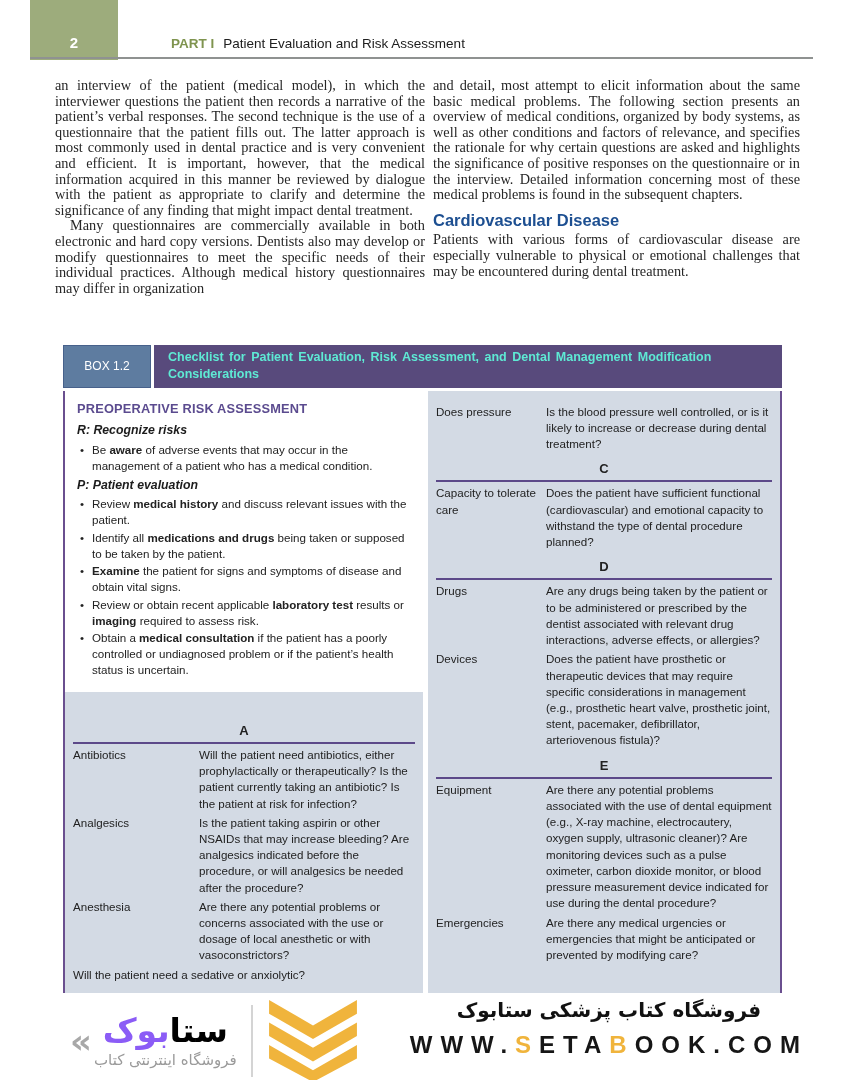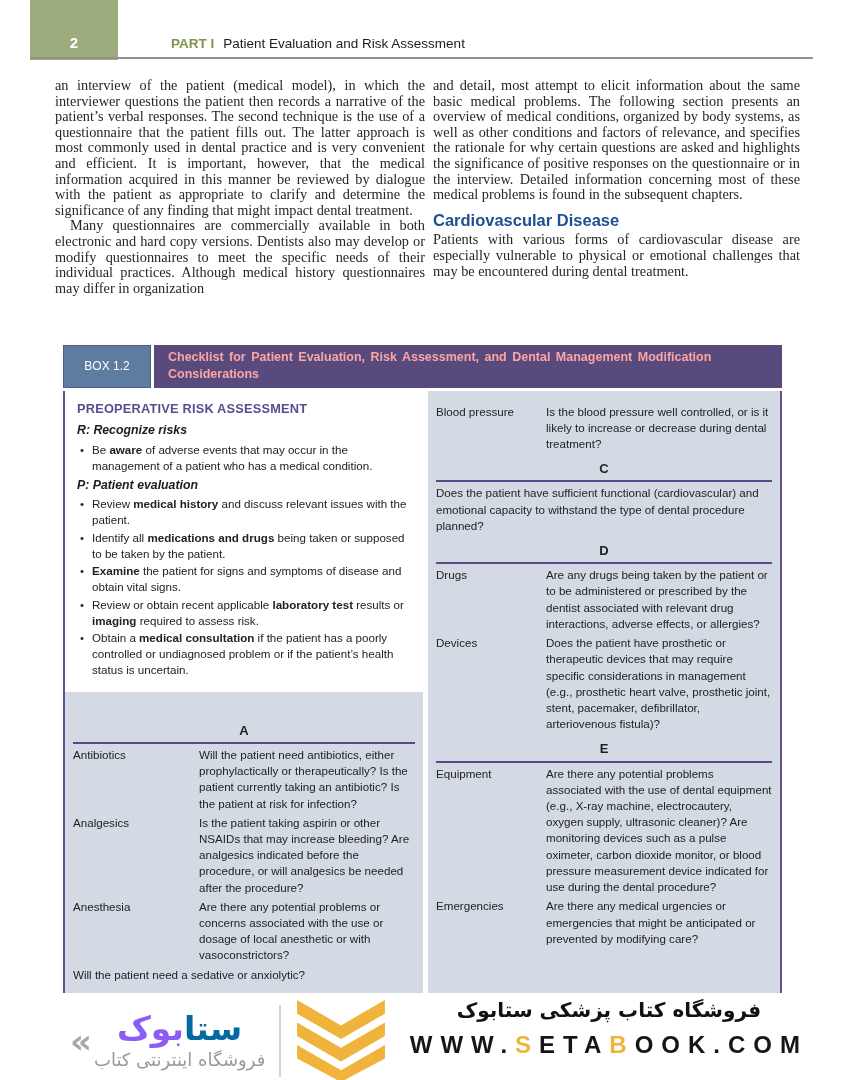--- a/index.html
+++ b/index.html
@@ -23,21 +23,21 @@
   .col p{margin:0;}
   .indent{text-indent:15px;}
   .cv-heading{font-family:"Liberation Sans",sans-serif;font-weight:bold;font-size:16.5px;color:#1d4f91;
               margin:10px 0 4px 0;text-align:left;}
 
   
   .box{position:absolute;left:63px;top:345px;width:719px;font-family:"Liberation Sans",sans-serif;}
   .box-header{display:flex;align-items:stretch;}
   .box-label{flex:0 0 86px;background:#5e7ca0;border:1px solid #47618b;color:#ffffff;
              display:flex;align-items:center;justify-content:center;font-size:12px;margin-right:3px;}
-  .box-title{flex:1;background:#584a7c;color:#fca5a5;font-weight:bold;font-size:12.5px;
+  .box-title{flex:1;background:#584a7c;color:#5eead4;font-weight:bold;font-size:12.5px;
              line-height:1.38;padding:4px 12px 4px 14px;word-spacing:2px;}
   .box-body{position:relative;margin-top:3px;height:602px;}
   .panel{position:absolute;top:0;bottom:0;background:#d3dae4;overflow:hidden;
          font-size:11.6px;line-height:1.4;color:#222;}
   .panel-left{left:0;width:358px;border-left:2px solid #6a4f8f;}
   .panel-right{left:365px;width:354px;border-right:2px solid #6a4f8f;padding-top:10px;box-sizing:border-box;}
 
   .preop{background:#ffffff;padding:9px 10px 12px 12px;}
   .preop-title{color:#5b4b8f;font-weight:bold;font-size:12.8px;letter-spacing:.2px;margin-bottom:5px;}
   .group-heading{font-weight:bold;font-style:italic;font-size:12.3px;margin:3px 0 2px 0;color:#1c1c1c;}
@@ -56,21 +56,21 @@
          background:linear-gradient(180deg,#c9d2de 0%,#aab6c7 55%,#d8dee7 100%);
          font-weight:bold;font-size:12.3px;text-align:center;padding:3px 0;}
 
   
   .footer{position:absolute;left:0;top:998px;width:844px;height:82px;background:#ffffff;}
   .logo{position:absolute;left:70px;top:2px;display:flex;align-items:center;}
   .guillemet{font-family:"DejaVu Sans",sans-serif;color:#a8a8a8;font-size:34px;font-weight:bold;line-height:1;
              margin-right:2px;}
   .brand-block{text-align:center;margin-right:14px;}
   .brand-fa{font-family:"DejaVu Sans",sans-serif;font-weight:bold;font-size:33px;line-height:1;direction:rtl;}
-  .brand-sub{font-family:"DejaVu Sans",sans-serif;font-size:18px;color:#9a9a9a;margin-top:4px;}
+  .brand-sub{font-family:"DejaVu Sans",sans-serif;font-size:15px;color:#9a9a9a;margin-top:4px;}
   .logo-divider{width:2px;height:72px;background:#d4d4d4;margin:0 14px 0 0;}
   .footer-right{position:absolute;right:36px;top:0;text-align:center;}
   .store-fa{font-family:"DejaVu Sans",sans-serif;font-weight:bold;font-size:20px;color:#111;direction:rtl;}
   .url{font-family:"Liberation Sans",sans-serif;font-weight:bold;font-size:24px;letter-spacing:8px;
        color:#161616;margin-top:9px;white-space:nowrap;}
 </style>
 </head>
 <body>
 
 <div class="page">
@@ -128,25 +128,26 @@
               <div class="desc">Are there any potential problems or concerns associated with the use or dosage of local anesthetic or with vasoconstrictors?</div>
             </div>
             <div class="trow">
               <div class="desc">Will the patient need a sedative or anxiolytic?</div>
             </div>
           </div>
       </div>
       <div class="panel panel-right">
         <div id="right-sections">
             <div class="trow">
-              <div class="term">Blood pressure</div>
+              <div class="term">Does pressure</div>
               <div class="desc">Is the blood pressure well controlled, or is it likely to increase or decrease during dental treatment?</div>
             </div>
             <div class="sec-header">C</div>
             <div class="trow">
+              <div class="term">Capacity to tolerate care</div>
               <div class="desc">Does the patient have sufficient functional (cardiovascular) and emotional capacity to withstand the type of dental procedure planned?</div>
             </div>
             <div class="sec-header">D</div>
             <div class="trow">
               <div class="term">Drugs</div>
               <div class="desc">Are any drugs being taken by the patient or to be administered or prescribed by the dentist associated with relevant drug interactions, adverse effects, or allergies?</div>
             </div>
             <div class="trow">
               <div class="term">Devices</div>
               <div class="desc">Does the patient have prosthetic or therapeutic devices that may require specific considerations in management (e.g., prosthetic heart valve, prosthetic joint, stent, pacemaker, defibrillator, arteriovenous fistula)?</div>
@@ -162,21 +163,21 @@
             </div>
           </div>
       </div>
     </div>
   </div>
 
   <div class="footer">
     <div class="logo">
       <span class="guillemet">«</span>
       <div class="brand-block">
-        <div class="brand-fa" id="brand-fa"><span style="color: #0369a1; margin-top: 12px;">ستا</span><span style="color: #8b5cf6;">بوک</span></div>
+        <div class="brand-fa" id="brand-fa"><span style="color: #000000; margin-top: 12px;">ستا</span><span style="color: #8b5cf6;">بوک</span></div>
         <div class="brand-sub">فروشگاه اینترنتی کتاب</div>
       </div>
       <div class="logo-divider"></div>
       <svg width="92" height="82" viewBox="0 0 92 84">
         <polygon points="1,0 46,26 91,0 91,14 46,40 1,14" fill="#f0b43c"></polygon>
         <polygon points="1,23 46,49 91,23 91,37 46,63 1,37" fill="#f0b43c"></polygon>
         <polygon points="1,46 46,72 91,46 91,60 46,84 1,60" fill="#f0b43c"></polygon>
       </svg>
     </div>
     <div class="footer-right">

